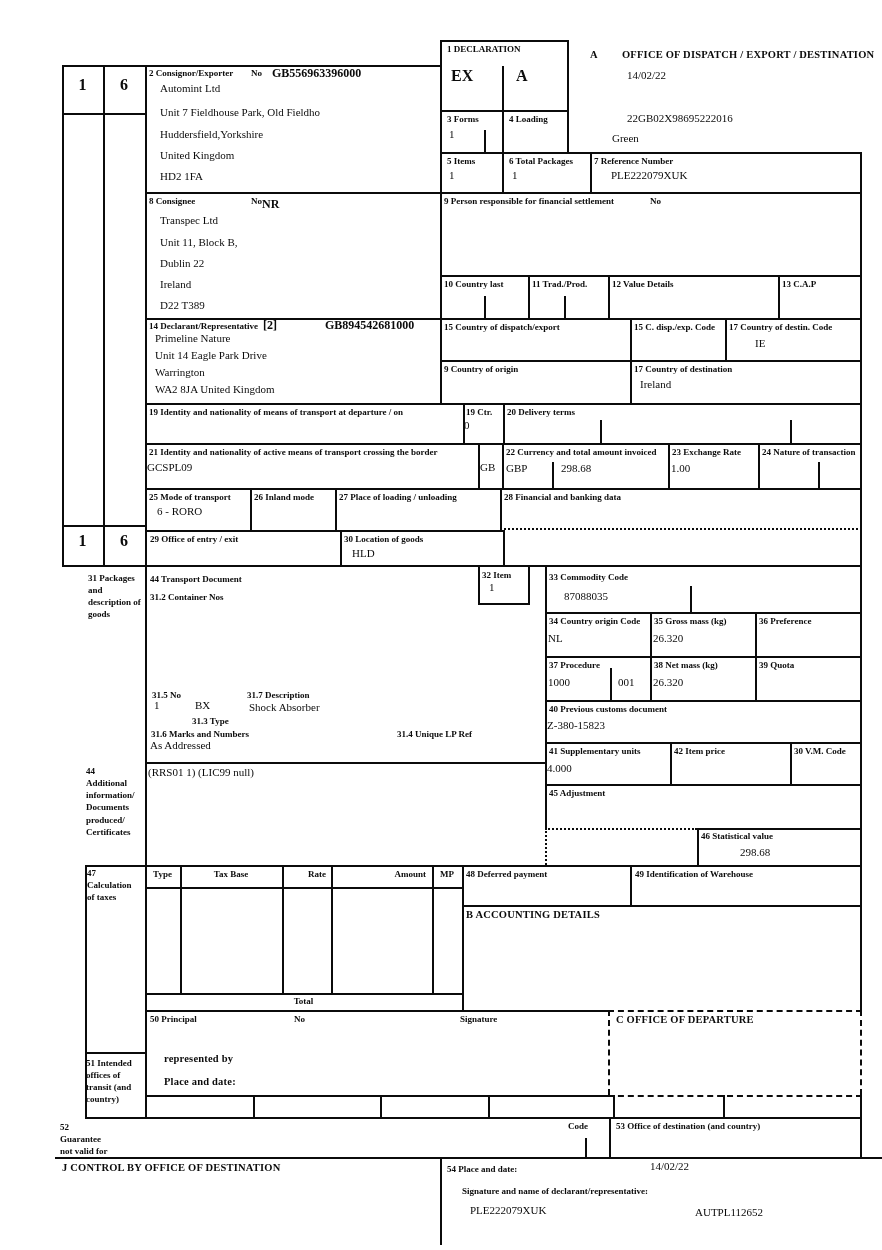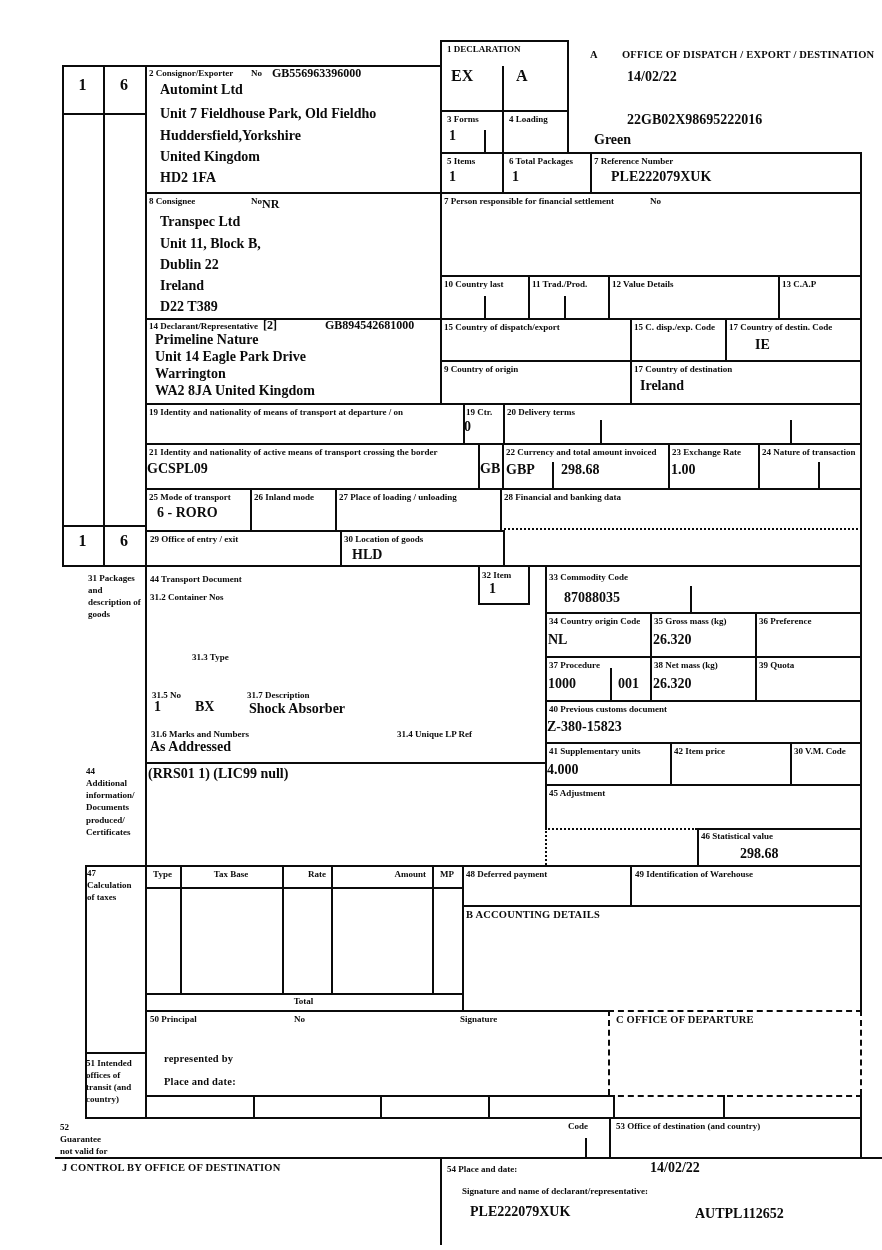--- a/index.html
+++ b/index.html
@@ -7,21 +7,21 @@
         font-family:"Liberation Serif",serif;overflow:hidden;}
   .hl{position:absolute;height:2px;background:#0b0b0b;}
   .vl{position:absolute;width:2px;background:#0b0b0b;}
   .hdot{position:absolute;height:0;border-top:2px dotted #0b0b0b;}
   .vdot{position:absolute;width:0;border-left:2px dotted #0b0b0b;}
   .hdash{position:absolute;height:0;border-top:2px dashed #0b0b0b;}
   .vdash{position:absolute;width:0;border-left:2px dashed #0b0b0b;}
   .lbl{position:absolute;font-size:9px;font-weight:bold;line-height:1.2;white-space:nowrap;}
   .lblw{position:absolute;font-size:9px;font-weight:bold;line-height:1.35;white-space:normal;}
   .lbl10{position:absolute;font-size:10.5px;font-weight:bold;white-space:nowrap;letter-spacing:.2px;}
-  .val{position:absolute;font-size:14px;font-weight:bold;white-space:nowrap;}
+  .val{position:absolute;font-size:11px;font-weight:normal;white-space:nowrap;}
   .val12{position:absolute;font-size:12px;font-weight:bold;white-space:nowrap;}
   .vbig{position:absolute;font-size:16px;font-weight:bold;white-space:nowrap;}
   .ctr{text-align:center;}
   .rgt{text-align:right;}
 </style>
 </head>
 <body>
 
 <div id="form">
 
@@ -150,32 +150,32 @@
   <span class="val" style="left:449px;top:169px">1</span>
   <span class="lbl" style="left:509px;top:156px">6 Total Packages</span>
   <span class="val" style="left:512px;top:169px">1</span>
   <span class="lbl" style="left:594px;top:156px">7 Reference Number</span>
   <span class="val" style="left:611px;top:169px">PLE222079XUK</span>
 
   <span class="lbl10" style="left:590px;top:49px">A</span>
   <span class="lbl10" style="left:622px;top:49px">OFFICE OF DISPATCH / EXPORT / DESTINATION</span>
   <span class="val" style="left:627px;top:69px">14/02/22</span>
   <span class="val" style="left:627px;top:112px">22GB02X98695222016</span>
-  <span class="val" style="left:594px;top:132px">Green</span>
+  <span class="val" style="left:612px;top:132px">Green</span>
 
   <span class="lbl" style="left:149px;top:196px">8 Consignee</span>
   <span class="lbl" style="left:251px;top:196px">No</span>
   <span class="val12" style="left:262px;top:197px">NR</span>
   <span class="val" style="left:160px;top:214px">Transpec Ltd</span>
   <span class="val" style="left:160px;top:236px">Unit 11, Block B,</span>
   <span class="val" style="left:160px;top:257px">Dublin 22</span>
   <span class="val" style="left:160px;top:278px">Ireland</span>
   <span class="val" style="left:160px;top:299px">D22 T389</span>
 
-  <span class="lbl" style="left:444px;top:196px">7 Person responsible for financial settlement</span>
+  <span class="lbl" style="left:444px;top:196px">9 Person responsible for financial settlement</span>
   <span class="lbl" style="left:650px;top:196px">No</span>
 
   <span class="lbl" style="left:444px;top:279px">10 Country last</span>
   <span class="lbl" style="left:532px;top:279px">11 Trad./Prod.</span>
   <span class="lbl" style="left:612px;top:279px">12 Value Details</span>
   <span class="lbl" style="left:782px;top:279px">13 C.A.P</span>
 
   <span class="lbl" style="left:149px;top:321px">14 Declarant/Representative</span>
   <span class="val12" style="left:263px;top:318px">[2]</span>
   <span class="val12" style="left:325px;top:318px">GB894542681000</span>
@@ -239,21 +239,21 @@
   <span class="lbl" style="left:759px;top:660px">39 Quota</span>
   <span class="lbl" style="left:549px;top:704px">40 Previous customs document</span>
   <span class="val" style="left:547px;top:719px">Z-380-15823</span>
   <span class="lbl" style="left:549px;top:746px">41 Supplementary units</span>
   <span class="val" style="left:547px;top:762px">4.000</span>
   <span class="lbl" style="left:674px;top:746px">42 Item price</span>
   <span class="lbl" style="left:794px;top:746px">30 V.M. Code</span>
 
   <span class="lbl" style="left:152px;top:690px">31.5 No</span>
   <span class="val" style="left:154px;top:699px">1</span>
-  <span class="lbl" style="left:192px;top:652px">31.3 Type</span>
+  <span class="lbl" style="left:192px;top:716px">31.3 Type</span>
   <span class="val" style="left:195px;top:699px">BX</span>
   <span class="lbl" style="left:247px;top:690px">31.7 Description</span>
   <span class="val" style="left:249px;top:701px">Shock Absorber</span>
   <span class="lbl" style="left:151px;top:729px">31.6 Marks and Numbers</span>
   <span class="val" style="left:150px;top:739px">As Addressed</span>
   <span class="lbl" style="left:397px;top:729px">31.4 Unique LP Ref</span>
 
   <span class="lblw" style="left:86px;top:765px;width:50px">44 Additional information/ Documents produced/ Certificates</span>
   <span class="val" style="left:148px;top:766px">(RRS01 1) (LIC99 null)</span>
 

